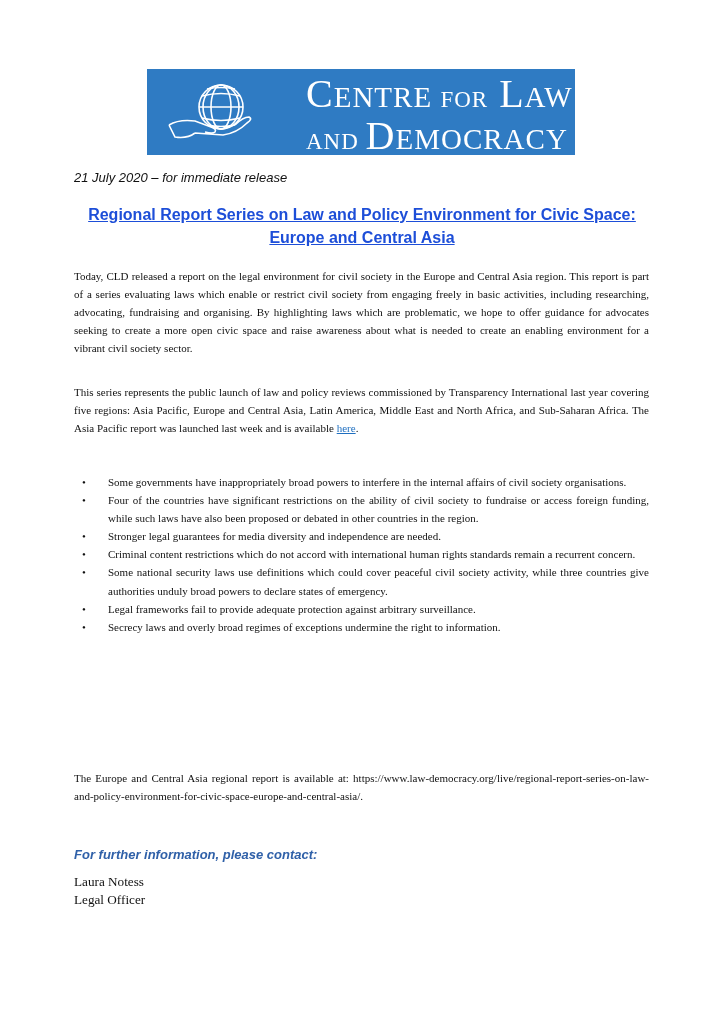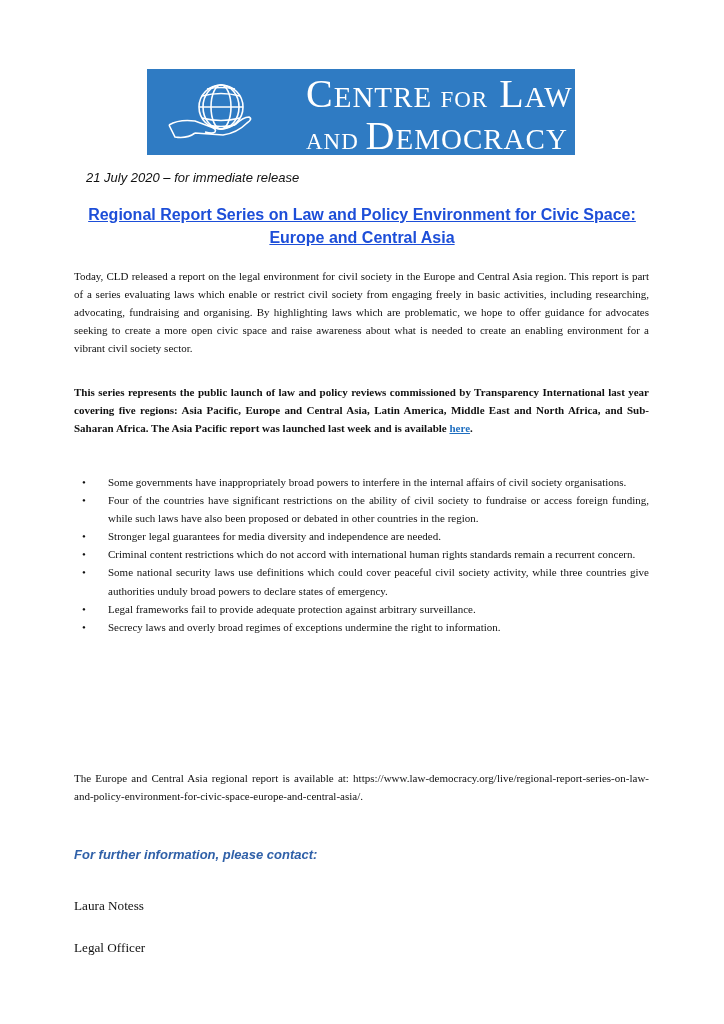--- a/index.html
+++ b/index.html
@@ -10,45 +10,45 @@
   .logo { position: absolute; left: 147px; top: 69px; width: 428px; height: 86px;
           background: #2f7bc3; display: flex; align-items: center; }
   .logo svg.emblem { position: absolute; left: 18px; top: 8px; width: 92px; height: 72px; }
   .logo .name { position: absolute; left: 118px; top: 8px; color: #fff;
                 font-family: Liberation Serif, serif; line-height: 34px; margin-left: 41px; }
   .logo .l1, .logo .l2 { display: block; white-space: nowrap; letter-spacing: 1px; }
   .logo .big { font-size: 40px; }
   .logo .sc { font-size: 29px; }
 
   .dateline { position: absolute; left: 74px; top: 170px; font-style: italic;
-              font-family: "Liberation Sans", "DejaVu Sans", sans-serif; font-size: 13px; margin-left: 12px; }
+              font-family: "Liberation Sans", "DejaVu Sans", sans-serif; font-size: 13px; }
 
   .title { position: absolute; left: 60px; top: 203px; width: 604px; text-align: center;
            font-family: "Liberation Sans", "DejaVu Sans", sans-serif; font-weight: bold;
            font-size: 16px; line-height: 23px; color: #1d4ed8; text-decoration: underline; }
 
   .body { position: absolute; left: 74px; width: 575px;
           font-family: "Liberation Serif", "DejaVu Serif", serif; font-size: 11px;
           line-height: 18.1px; text-align: justify; }
   .p1 { top: 267px; }
-  .p2 { top: 383px; font-weight: bold; }
+  .p2 { top: 383px; }
   .p3 { top: 473px; }
   .link { color: #1f6fc0; text-decoration: underline; }
 
   ul.trends { margin: 0; padding: 0 0 0 34px; list-style: none; }
   ul.trends li { position: relative; }
   ul.trends li::before { content: "\2022"; position: absolute; left: -26px; top: 0; }
 
   .p4 { top: 769px; }
   .contact-head { position: absolute; left: 74px; top: 847px; color: #2f60a8;
                   font-family: "Liberation Sans", "DejaVu Sans", sans-serif; font-weight: bold;
                   font-style: italic; font-size: 13px; }
   .contact { position: absolute; left: 74px; top: 873px; font-size: 13.2px; line-height: 17.5px;
              font-family: "Liberation Serif", "DejaVu Serif", serif; }
-  .contact div { white-space: nowrap; margin-top: 24px; }
+  .contact div { white-space: nowrap; }
 </style>
 </head>
 <body>
 
 <div class="page">
 
   <div class="logo">
     <svg class="emblem" viewBox="0 0 92 72">
       <g fill="none" stroke="#ffffff" stroke-width="1.6">
         <circle cx="56" cy="30" r="22"></circle>

